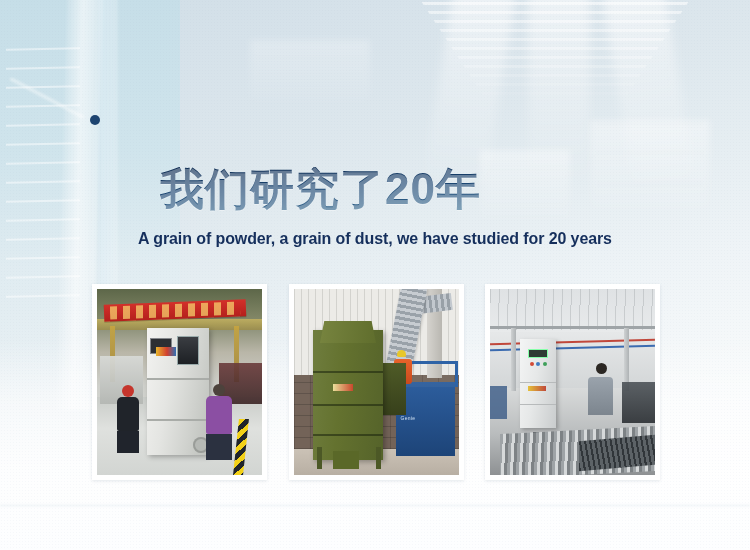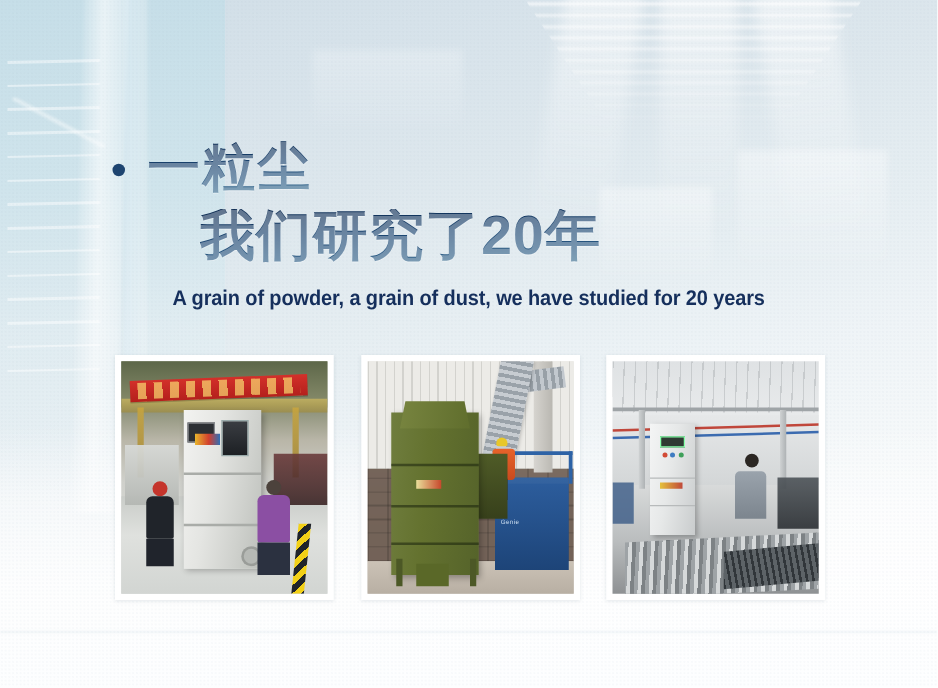--- a/index.html
+++ b/index.html
@@ -369,21 +369,20 @@
     <div class="bg-block r2"></div>
     <div class="bg-floor"></div>
     <div class="bg-floor-line"></div>
     <div class="bg-grain"></div>
   </div>
 
   <div class="copy">
 
     <div class="line1">
       <span class="dot-sep"></span>
-      <span>一粒尘</span>
     </div>
 
     <div class="line2">我们研究了20年</div>
 
     <div class="subtitle">A grain of powder, a grain of dust, we have studied for 20 years</div>
   </div>
 
   <div class="cards">
 
     <div class="card">

